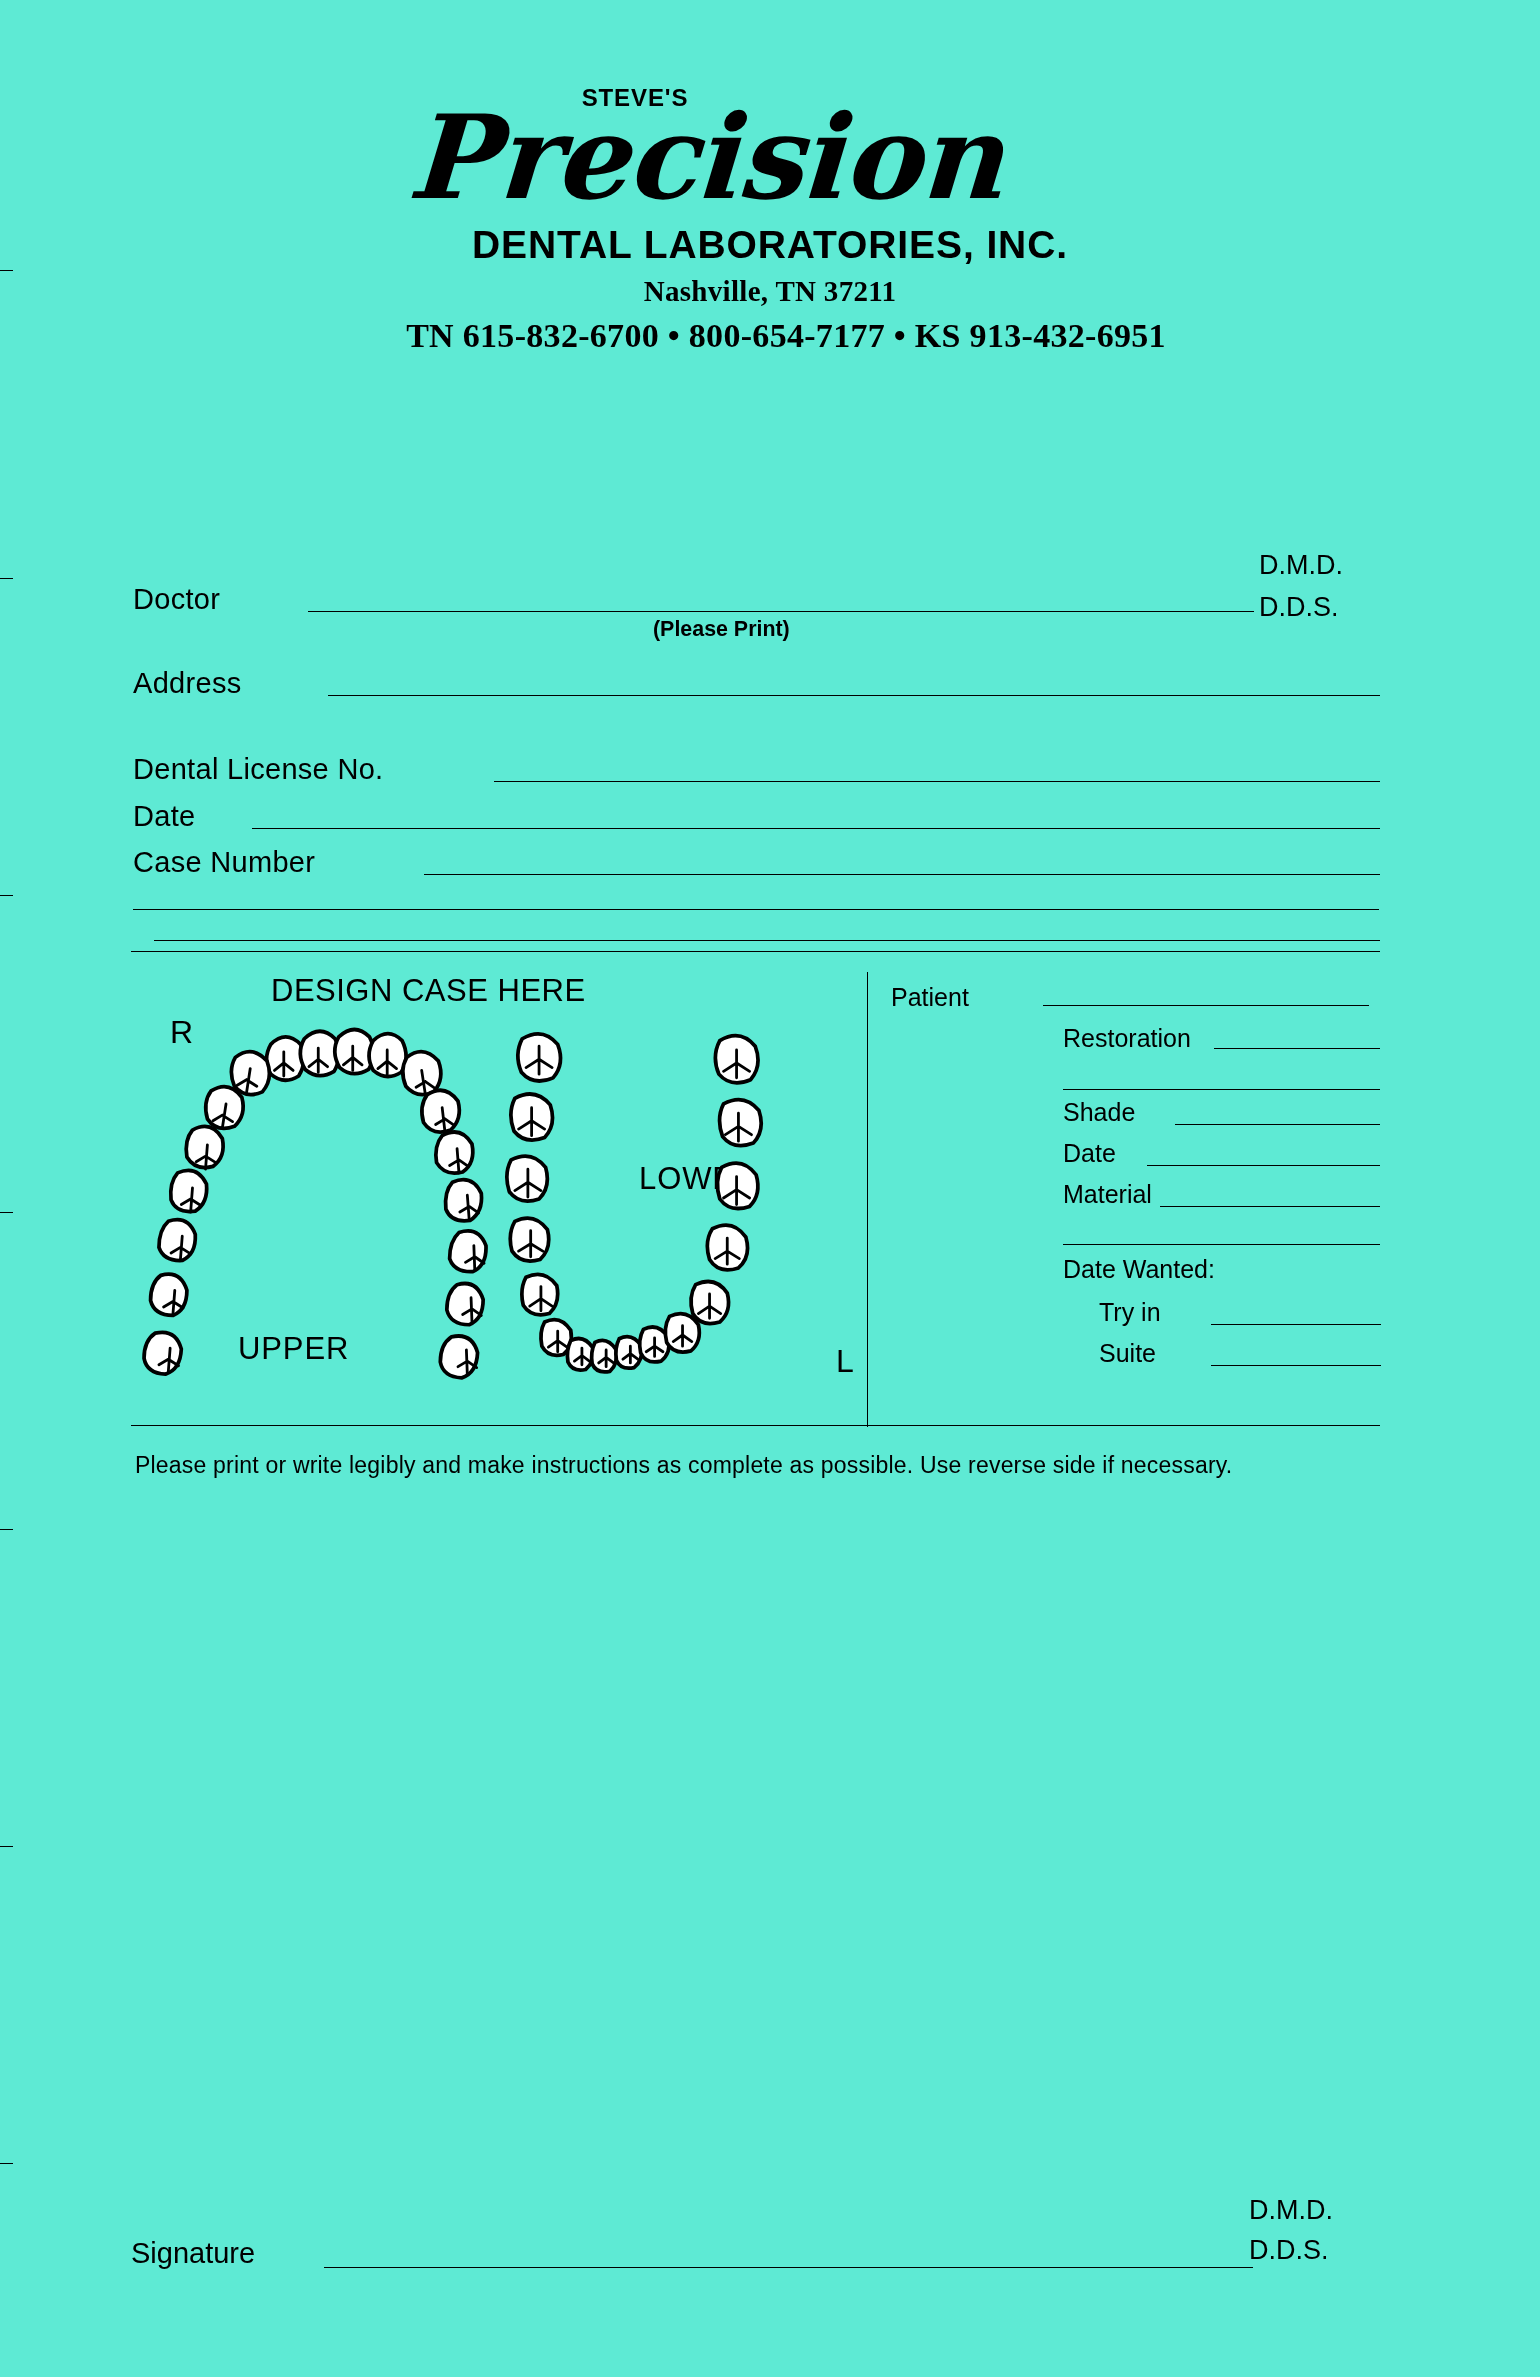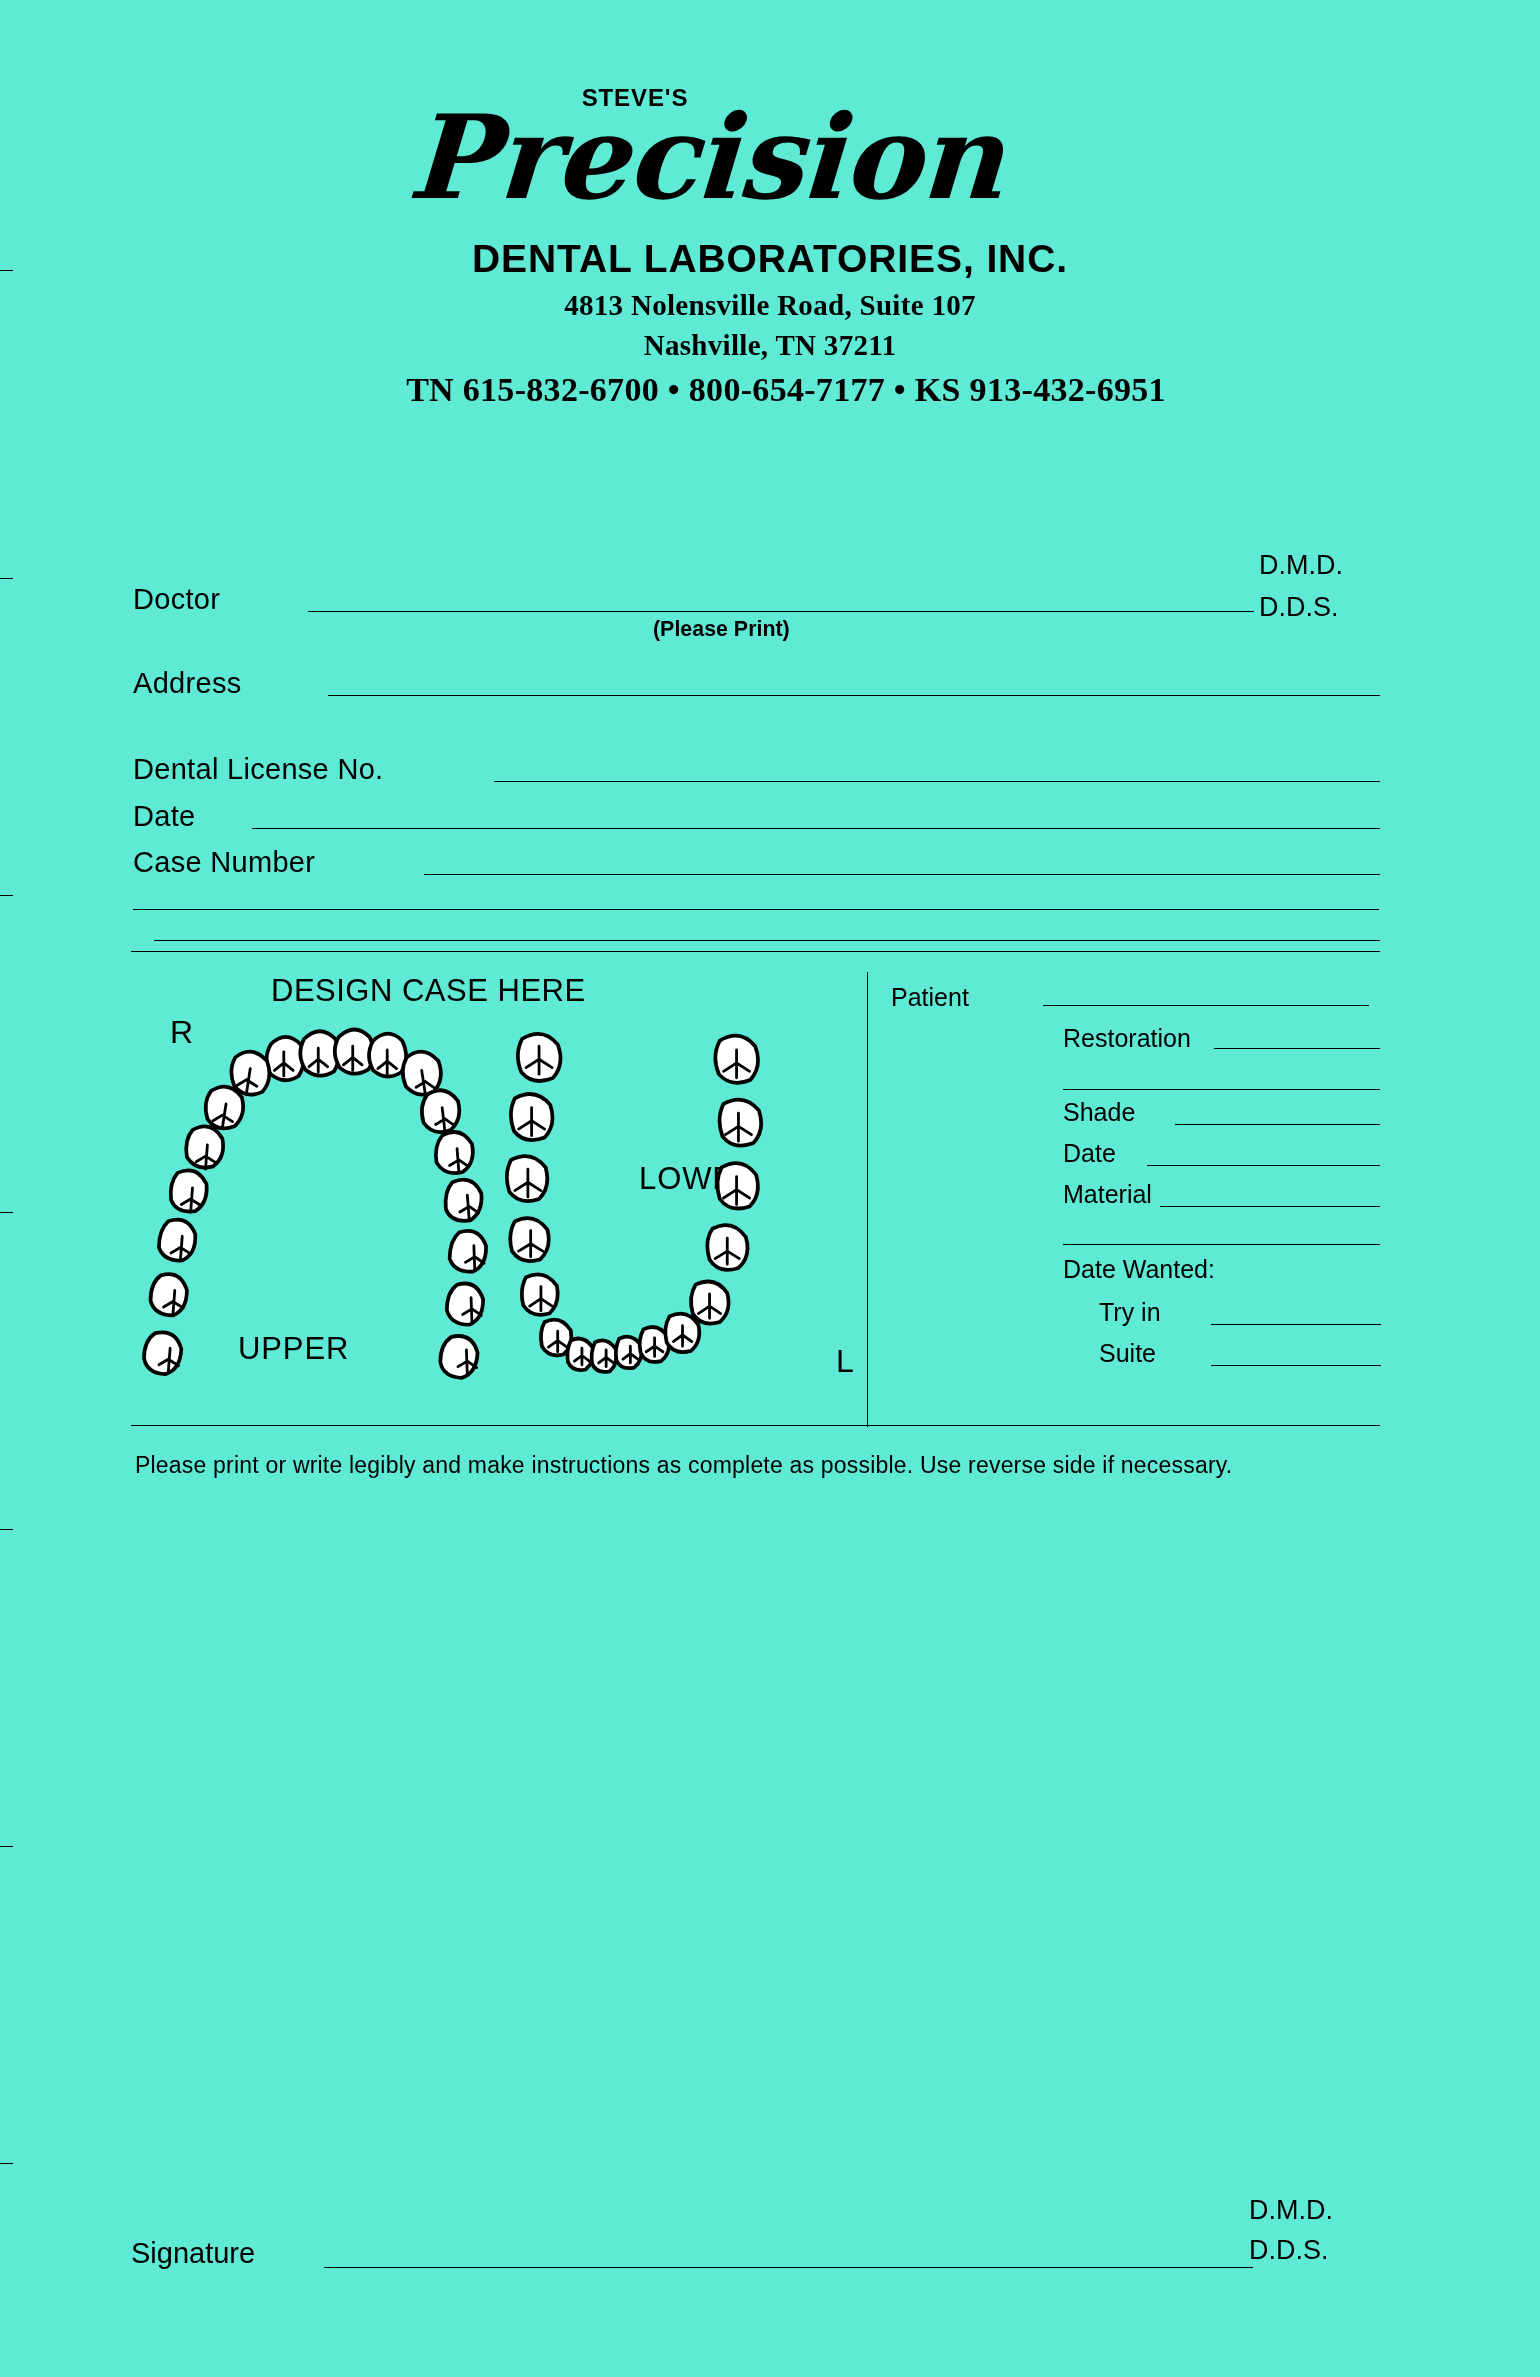--- a/index.html
+++ b/index.html
@@ -45,21 +45,21 @@
     margin-top: -13px;
     margin-left: -112px;
     letter-spacing: -1.9px;
     transform: skewX(-6deg);
   }
   .labname {
     font-family: "Liberation Sans", sans-serif;
     font-weight: bold;
     font-size: 39px;
     letter-spacing: 0.9px;
-    margin-top: 22px;
+    margin-top: 8px;
   }
   .addr1, .addr2, .addr3 {
     font-family: "Liberation Serif", serif;
     font-weight: bold;
     font-size: 29px;
     margin-top: 7.5px;
     letter-spacing: 0.3px;
   }
   .addr3 { font-size: 34px; margin-top: 9.3px; margin-left: 32px; }
 
@@ -219,21 +219,20 @@
   <div class="edge-tick" style="top:895px;"></div>
   <div class="edge-tick" style="top:1212px;"></div>
   <div class="edge-tick" style="top:1529px;"></div>
   <div class="edge-tick" style="top:1846px;"></div>
   <div class="edge-tick" style="top:2163px;"></div>
 
   <div class="hdr">
     <div class="steves">STEVE'S</div>
     <div class="script">Precision</div>
     <div class="labname">DENTAL LABORATORIES, INC.</div>
-    <div class="addr1">4813 Nolensville Road, Suite 107</div>
     <div class="addr2">Nashville, TN 37211</div>
     <div class="addr3">TN 615-832-6700 • 800-654-7177 • KS 913-432-6951</div>
   </div>
 
   <div class="dmd" style="left:1259px; top:550px;">D.M.D.</div>
   <div class="dmd" style="left:1259px; top:592px;">D.D.S.</div>
 
   <div class="field-label" style="left:133px; top:583px;">Doctor</div>
   <div class="rule" style="left:308px; top:611px; width:946px;"></div>
   <div class="pleaseprint" style="left:653px; top:617px;">(Please Print)</div>

